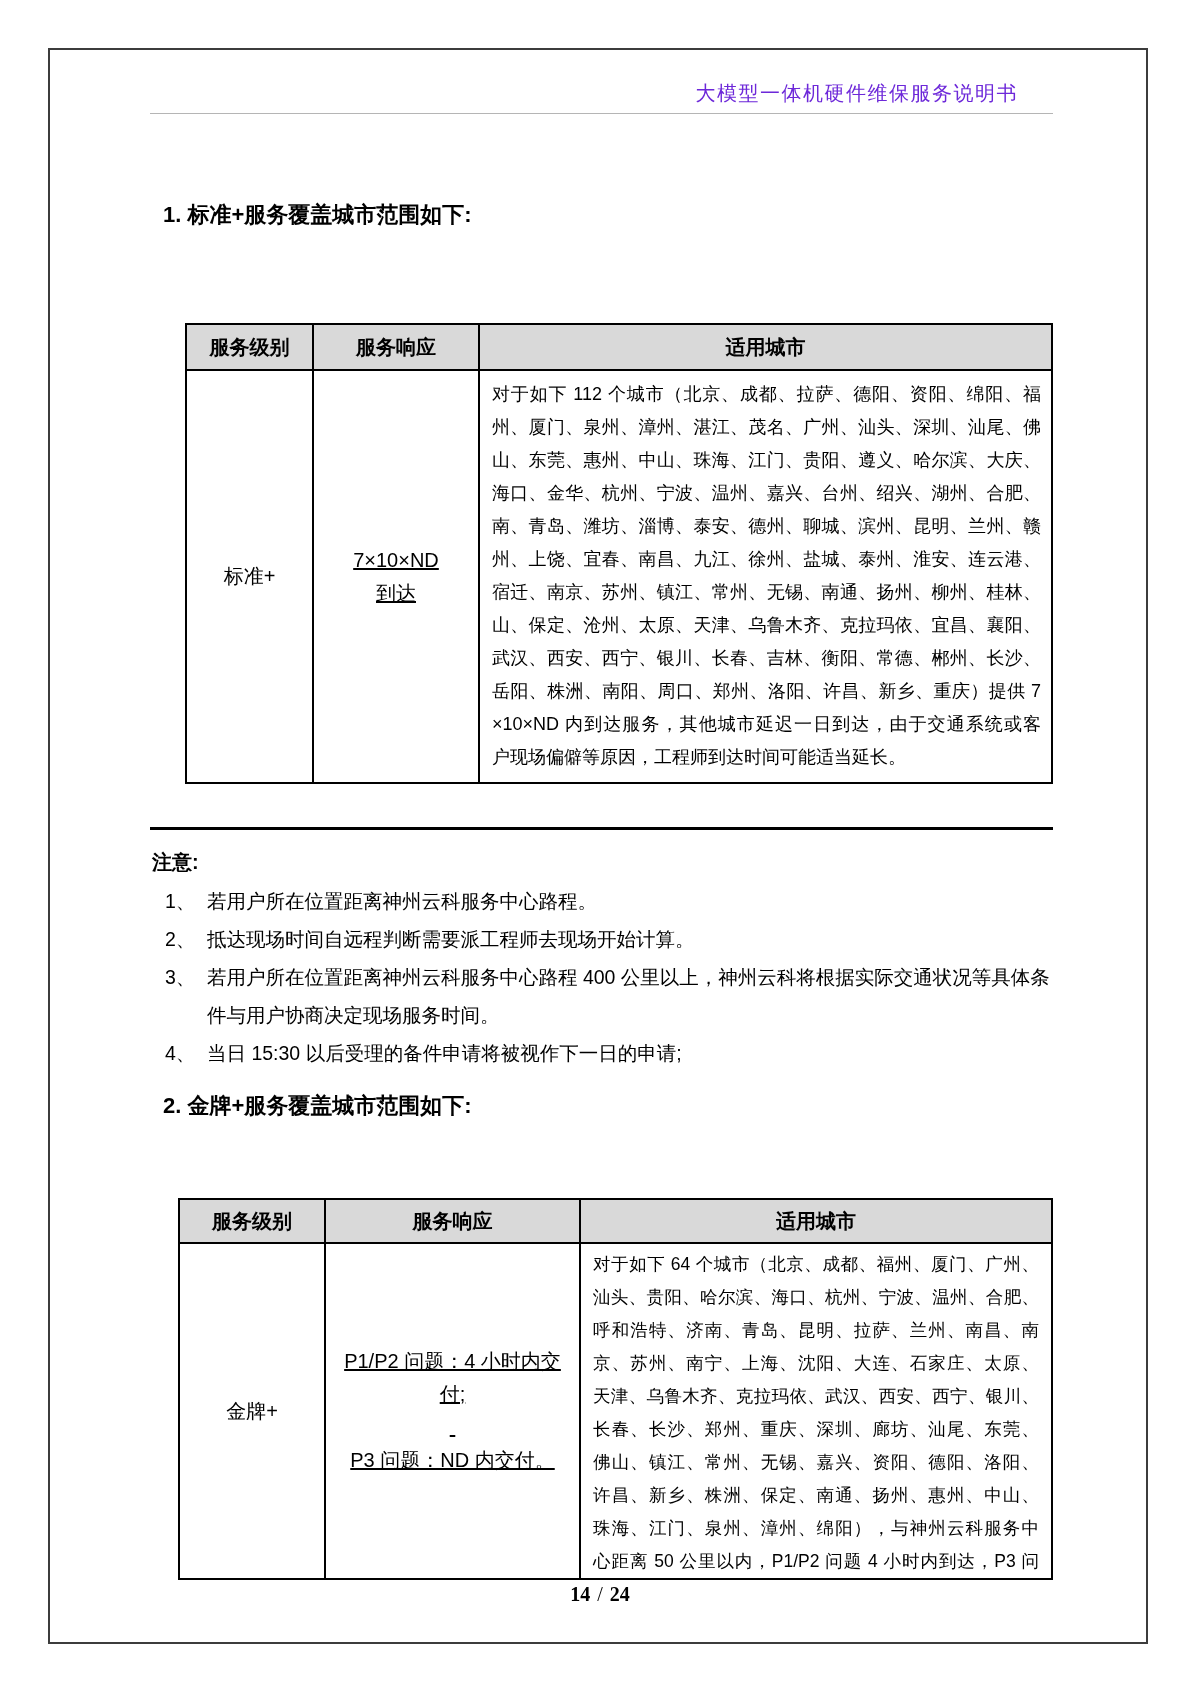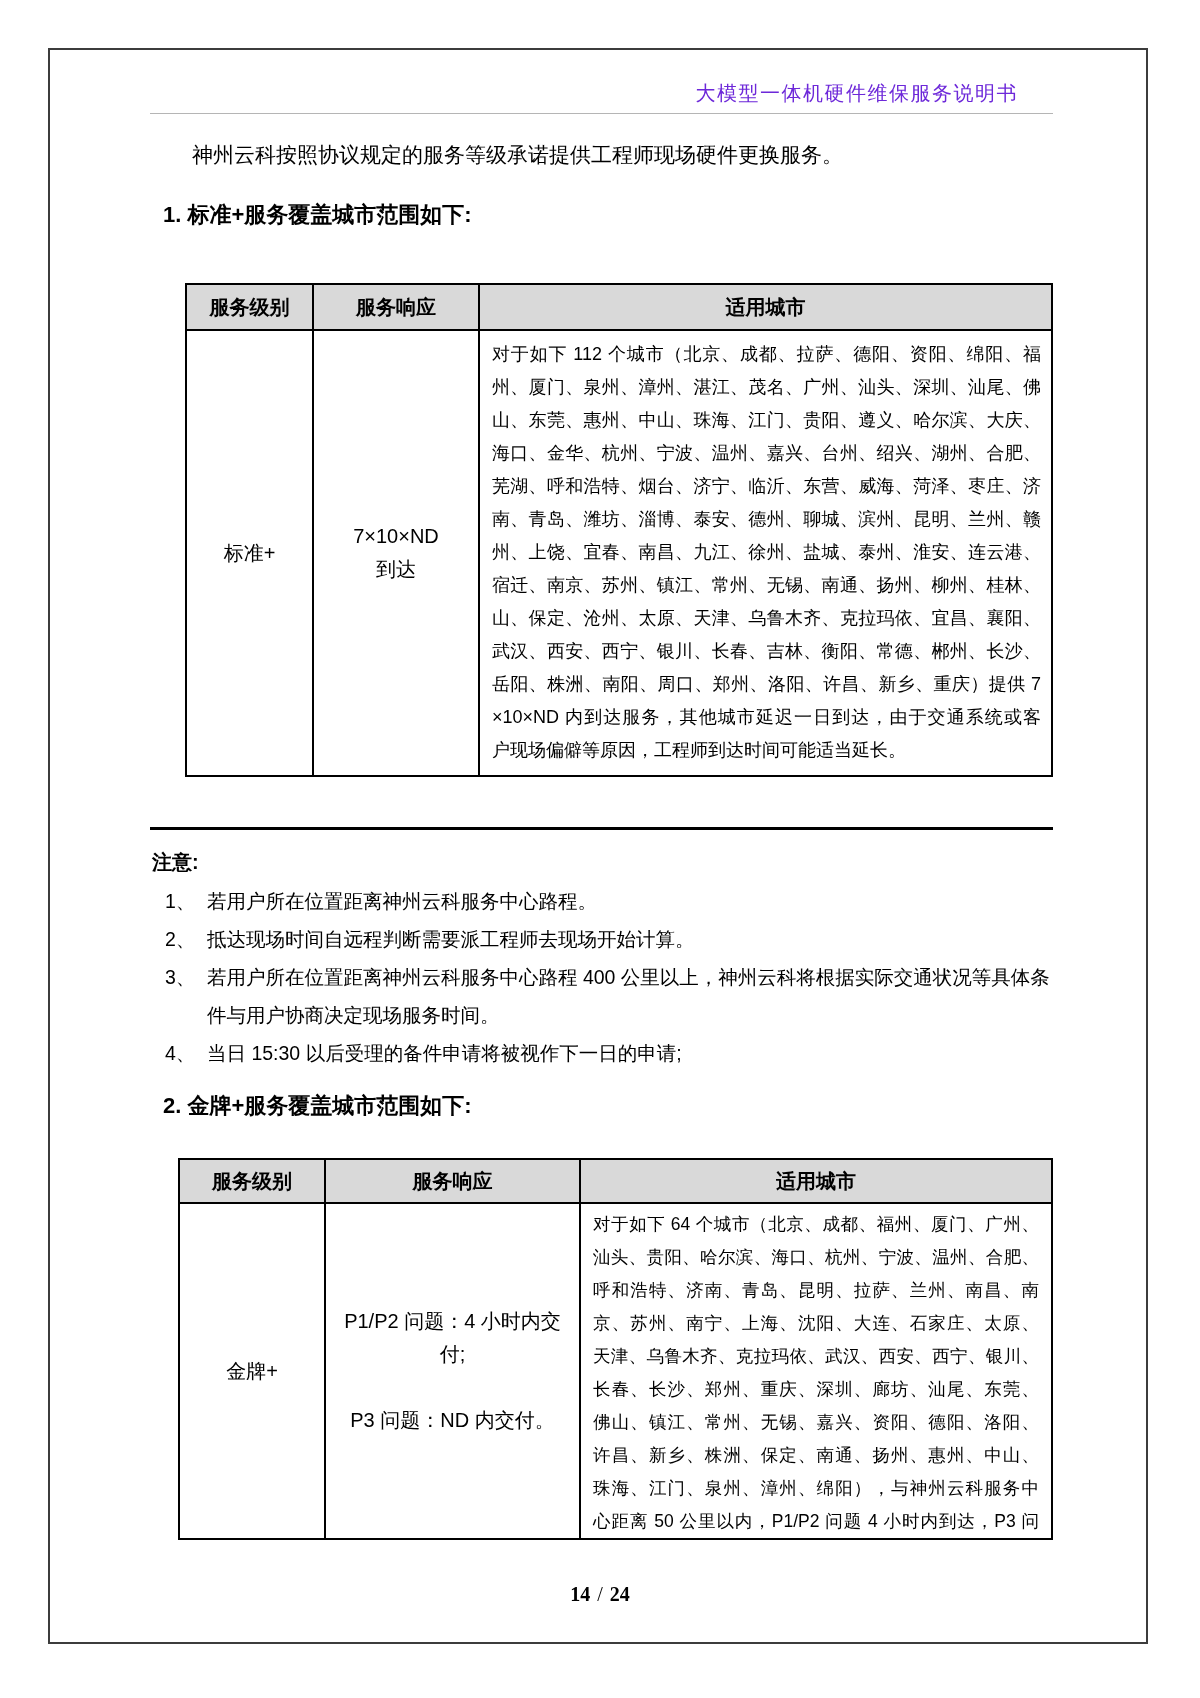--- a/index.html
+++ b/index.html
@@ -7,74 +7,72 @@
         font-family:"Liberation Sans",sans-serif;overflow:hidden;}
   .page-border{position:absolute;left:48px;top:48px;width:1100px;height:1596px;
         border:2px solid #3c3c3c;box-sizing:border-box;}
   .header-title{position:absolute;top:80px;right:182px;font-family:"Liberation Serif",serif;
         font-size:20px;letter-spacing:1.5px;color:#6d28d9;}
   .header-rule{position:absolute;left:150px;top:113px;width:903px;height:1px;background:#b5b5b5;}
   .intro{position:absolute;left:192px;top:141px;font-size:21px;}
   .sec-heading{position:absolute;left:163px;font-size:22px;font-weight:700;}
   #h1{top:200px;} #h2{top:1091px;}
 
-  .tbl{position:absolute;display:grid;border:2px solid #000;box-sizing:border-box;background:#fff;}
+  .tbl{position:absolute;display:grid;border:2px solid #000;box-sizing:border-box;background:#fff;margin-top:40px;}
   #table1{left:185px;top:283px;width:868px;grid-template-columns:125px 166px 1fr;grid-template-rows:46px auto;}
   #table2{left:178px;top:1158px;width:875px;grid-template-columns:144px 255px 1fr;grid-template-rows:44px 334px;}
   .th{background:#d9d9d9;font-weight:700;font-size:20px;display:flex;align-items:center;
       justify-content:center;border-bottom:2px solid #000;}
   .bl{border-left:2px solid #000;}
   .td-center{display:flex;flex-direction:column;align-items:center;justify-content:center;
       font-size:20px;text-align:center;}
   .cities{box-sizing:border-box;overflow:hidden;}
   #table1 .cities{padding:7px 10px 8px 12px;font-size:18px;line-height:33px;}
   #table2 .cities{padding:4px 12px 0 12px;font-size:17.5px;line-height:33px;}
   #table2 .resp{line-height:33px;}
   .jl{text-align:justify;text-align-last:justify;}
   .jl-end{text-align-last:left;}
-  .cl{text-align:left;line-height:33px;}
+  .cl{text-align:left;line-height:33px;text-decoration:underline;}
 
   .divider{position:absolute;left:150px;top:827px;width:903px;height:3px;background:#000;}
   .notes-title{position:absolute;left:152px;top:849px;font-size:20px;font-weight:700;}
   .notes{position:absolute;left:165px;top:882px;width:890px;font-size:19.5px;}
   .note-item{display:flex;line-height:38px;}
   .note-num{width:42px;flex:none;}
   .note-text{flex:1;}
   .footer{position:absolute;left:0;top:1583px;width:1200px;text-align:center;
       font-family:"Liberation Serif",serif;font-size:20px;font-weight:700;}
   .footer .sep{font-weight:400;padding:0 7px;}
 </style>
 </head>
 <body>
 
 <div id="page">
   <div class="page-border"></div>
 
   <div class="header-title">大模型一体机硬件维保服务说明书</div>
   <div class="header-rule"></div>
 
-  <div class="intro">神州云科按照协议规定的服务等级承诺提供工程师现场硬件更换服务。</div>
 
   <div class="sec-heading" id="h1">1. 标准+服务覆盖城市范围如下:</div>
 
   <div class="tbl" id="table1">
     <div class="th">服务级别</div>
     <div class="th bl">服务响应</div>
     <div class="th bl">适用城市</div>
     <div class="td-center">标准+</div>
     <div class="td-center bl">
         <div class="cl">7×10×ND</div>
         <div class="cl">到达</div>
       </div>
     <div class="cities bl">
         <div class="jl">对于如下 112 个城市（北京、成都、拉萨、德阳、资阳、绵阳、福</div>
         <div class="jl">州、厦门、泉州、漳州、湛江、茂名、广州、汕头、深圳、汕尾、佛</div>
         <div class="jl">山、东莞、惠州、中山、珠海、江门、贵阳、遵义、哈尔滨、大庆、</div>
         <div class="jl">海口、金华、杭州、宁波、温州、嘉兴、台州、绍兴、湖州、合肥、</div>
-        <div class="jl">芜湖、呼和浩特、烟台、济宁、临沂、东营、威海、菏泽、枣庄、济</div>
         <div class="jl">南、青岛、潍坊、淄博、泰安、德州、聊城、滨州、昆明、兰州、赣</div>
         <div class="jl">州、上饶、宜春、南昌、九江、徐州、盐城、泰州、淮安、连云港、</div>
         <div class="jl">宿迁、南京、苏州、镇江、常州、无锡、南通、扬州、柳州、桂林、</div>
         <div class="jl">山、保定、沧州、太原、天津、乌鲁木齐、克拉玛依、宜昌、襄阳、</div>
         <div class="jl">武汉、西安、西宁、银川、长春、吉林、衡阳、常德、郴州、长沙、</div>
         <div class="jl">岳阳、株洲、南阳、周口、郑州、洛阳、许昌、新乡、重庆）提供 7</div>
         <div class="jl">×10×ND 内到达服务，其他城市延迟一日到达，由于交通系统或客</div>
         <div class="jl jl-end">户现场偏僻等原因，工程师到达时间可能适当延长。</div>
       </div>
   </div>

